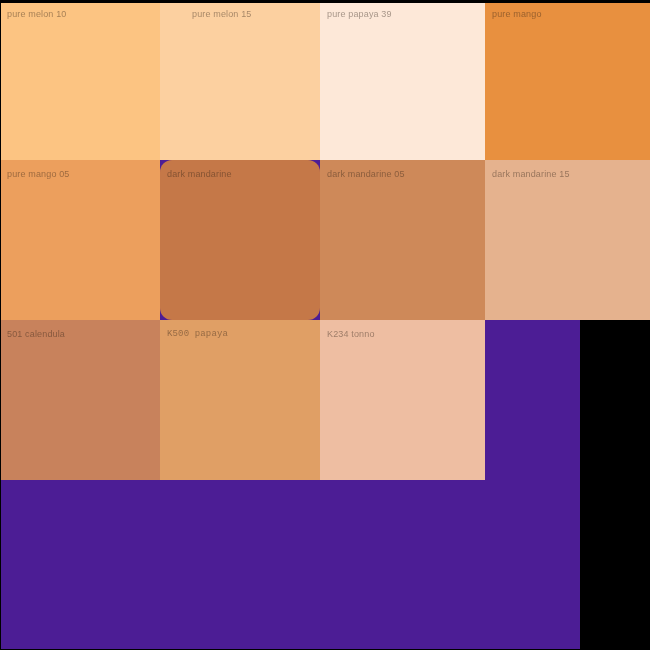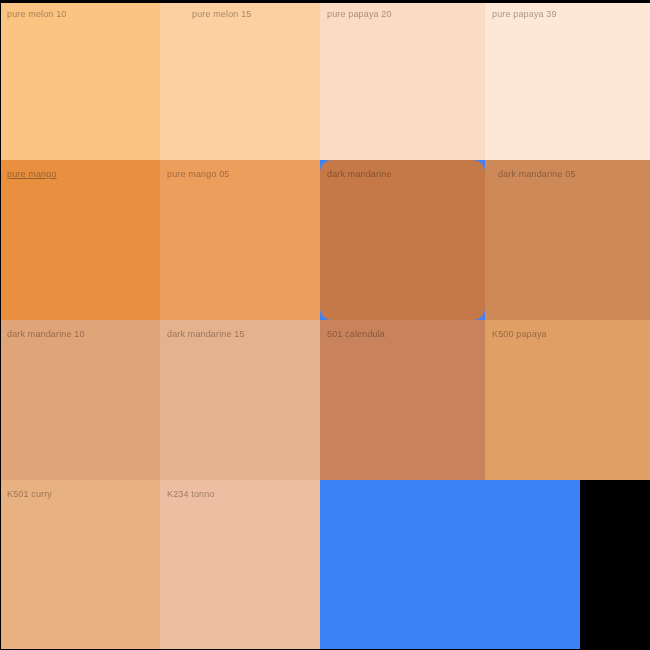--- a/index.html
+++ b/index.html
@@ -14,21 +14,21 @@
     overflow: hidden;
     font-family: "Liberation Sans", "DejaVu Sans", sans-serif;
   }
   #palette-grid {
     position: relative;
     width: 580px;
     height: 650px;
     display: grid;
     grid-template-columns: 160px 160px 165px 165px;
     grid-template-rows: 160px 160px 160px 170px;
-    background: #3b82f6;
+    background: #4c1d95;
     box-sizing: border-box;
   }
   .swatch {
     position: relative;
     overflow: hidden;
     box-sizing: border-box;
   }
   .swatch-label {
     position: absolute;
     left: 7px;
@@ -77,54 +77,45 @@
 
 <div id="palette-grid">
 
   <div class="swatch" style="background-color: rgb(252, 196, 130);">
     <span class="swatch-label" style="color: rgba(40, 28, 18, 0.42);">pure melon 10</span>
   </div>
   <div class="swatch" style="background-color: rgb(252, 208, 160);">
     <span class="swatch-label" style="color: rgba(40, 28, 18, 0.42); padding-left: 25px;">pure melon 15</span>
   </div>
 
-  <div class="swatch" style="background-color: rgb(251, 220, 194);">
-    <span class="swatch-label" style="color: rgba(40, 28, 18, 0.42);">pure papaya 20</span>
-  </div>
   <div class="swatch" style="background-color: rgb(253, 232, 216);">
     <span class="swatch-label" style="color: rgba(40, 28, 18, 0.42);">pure papaya 39</span>
   </div>
   <div class="swatch" style="background-color: rgb(232, 144, 63);">
-    <span class="swatch-label" style="color: rgba(40, 28, 18, 0.42); text-decoration: underline;">pure mango</span>
+    <span class="swatch-label" style="color: rgba(40, 28, 18, 0.42);">pure mango</span>
   </div>
   <div class="swatch" style="background-color: rgb(236, 159, 93);">
     <span class="swatch-label" style="color: rgba(40, 28, 18, 0.42);">pure mango 05</span>
   </div>
 
   <div class="swatch" style="background-color: rgb(197, 120, 72); border-radius: 12px;">
     <span class="swatch-label" style="color: rgba(40, 28, 18, 0.42);">dark mandarine</span>
   </div>
   <div class="swatch" style="background-color: rgb(206, 137, 89);">
-    <span class="swatch-label" style="color: rgba(40, 28, 18, 0.42); margin-left: 6px;">dark mandarine 05</span>
-  </div>
-  <div class="swatch" style="background-color: rgb(223, 164, 120);">
-    <span class="swatch-label" style="color: rgba(40, 28, 18, 0.42);">dark mandarine 10</span>
+    <span class="swatch-label" style="color: rgba(40, 28, 18, 0.42);">dark mandarine 05</span>
   </div>
   <div class="swatch" style="background-color: rgb(229, 178, 142);">
     <span class="swatch-label" style="color: rgba(40, 28, 18, 0.42);">dark mandarine 15</span>
   </div>
 
   <div class="swatch" style="background-color: rgb(200, 130, 92);">
     <span class="swatch-label" style="color: rgba(40, 28, 18, 0.42);">501 calendula</span>
   </div>
   <div class="swatch" style="background-color: rgb(224, 159, 101);">
-    <span class="swatch-label" style="color: rgba(40, 28, 18, 0.42);">K500 papaya</span>
-  </div>
-  <div class="swatch" style="background-color: rgb(232, 177, 129);">
-    <span class="swatch-label" style="color: rgba(40, 28, 18, 0.42);">K501 curry</span>
+    <span class="swatch-label" style="color: rgba(40, 28, 18, 0.42); font-family: Liberation Mono, monospace;">K500 papaya</span>
   </div>
   <div class="swatch" style="background-color: rgb(238, 190, 162);">
     <span class="swatch-label" style="color: rgba(40, 28, 18, 0.42);">K234 tonno</span>
   </div>
 
   <div class="top-band"></div>
   <div class="edge-band-left"></div>
   <div class="edge-band-bottom"></div>
 </div>
 

